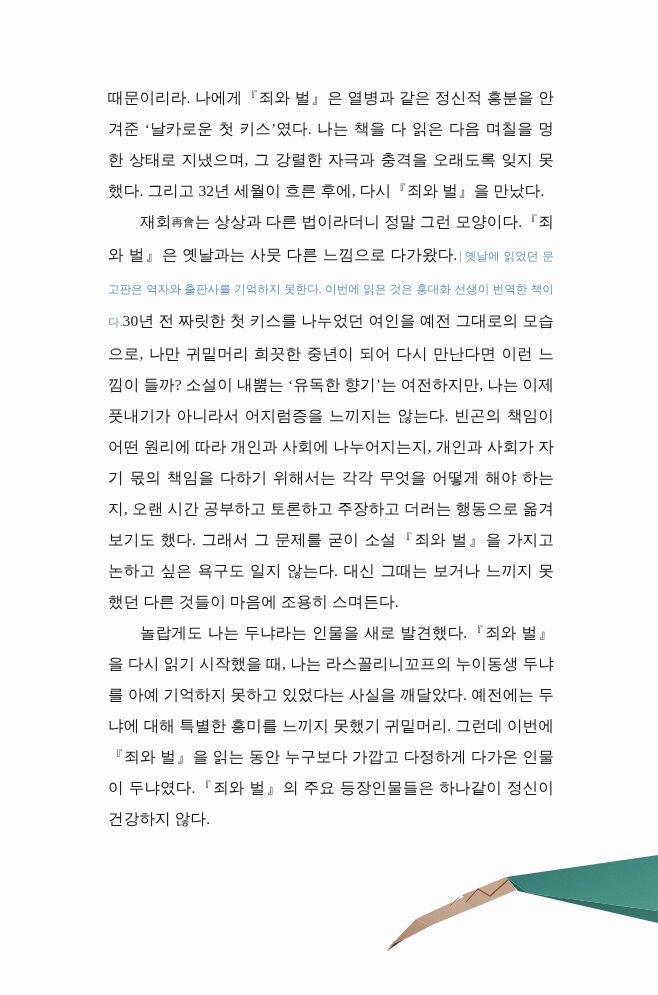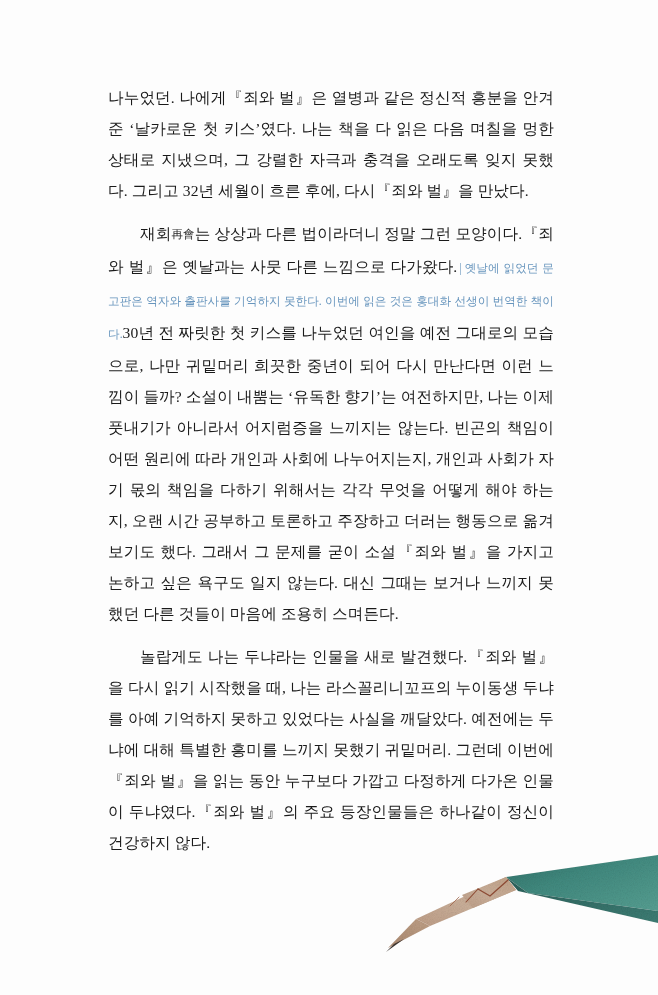--- a/index.html
+++ b/index.html
@@ -38,21 +38,21 @@
     text-align: justify;
     text-justify: inter-character;
     letter-spacing: 0.1px;
     color: #1a1a1a;
     word-break: break-all;
   }
   .para.indent {
     text-indent: 2.05em;
   }
   .para + .para {
-    margin-top: 12px;
+    margin-top: 0;
   }
 
   .hanja {
     font-size: 11.5px;
     letter-spacing: -0.2px;
     color: #2a2a2a;
     position: relative;
     top: -1px;
   }
 
@@ -87,21 +87,21 @@
     pointer-events: none;
   }
 </style>
 </head>
 <body>
 
 <div class="page">
 
   <div class="text-column">
 
-    <p class="para">나누었던. 나에게『죄와 벌』은 열병과 같은 정신적 흥분을 안겨준 ‘날카로운 첫 키스’였다. 나는 책을 다 읽은 다음 며칠을 멍한 상태로 지냈으며, 그 강렬한 자극과 충격을 오래도록 잊지 못했다. 그리고 32년 세월이 흐른 후에, 다시『죄와 벌』을 만났다.</p>
+    <p class="para">때문이리라. 나에게『죄와 벌』은 열병과 같은 정신적 흥분을 안겨준 ‘날카로운 첫 키스’였다. 나는 책을 다 읽은 다음 며칠을 멍한 상태로 지냈으며, 그 강렬한 자극과 충격을 오래도록 잊지 못했다. 그리고 32년 세월이 흐른 후에, 다시『죄와 벌』을 만났다.</p>
 
     <p class="para indent"><span>재회</span><span class="hanja">再會</span><span>는 상상과 다른 법이라더니 정말 그런 모양이다.『죄와 벌』은 옛날과는 사뭇 다른 느낌으로 다가왔다.</span><span class="side-note"><span class="bar">|</span><span>옛날에 읽었던 문고판은 역자와 출판사를 기억하지 못한다. 이번에 읽은 것은 홍대화 선생이 번역한 책이다.</span></span><span>30년 전 짜릿한 첫 키스를 나누었던 여인을 예전 그대로의 모습으로, 나만 귀밑머리 희끗한 중년이 되어 다시 만난다면 이런 느낌이 들까? 소설이 내뿜는 ‘유독한 향기’는 여전하지만, 나는 이제 풋내기가 아니라서 어지럼증을 느끼지는 않는다. 빈곤의 책임이 어떤 원리에 따라 개인과 사회에 나누어지는지, 개인과 사회가 자기 몫의 책임을 다하기 위해서는 각각 무엇을 어떻게 해야 하는지, 오랜 시간 공부하고 토론하고 주장하고 더러는 행동으로 옮겨보기도 했다. 그래서 그 문제를 굳이 소설『죄와 벌』을 가지고 논하고 싶은 욕구도 일지 않는다. 대신 그때는 보거나 느끼지 못했던 다른 것들이 마음에 조용히 스며든다.</span></p>
 
     <p class="para indent">놀랍게도 나는 두냐라는 인물을 새로 발견했다.『죄와 벌』을 다시 읽기 시작했을 때, 나는 라스꼴리니꼬프의 누이동생 두냐를 아예 기억하지 못하고 있었다는 사실을 깨달았다. 예전에는 두냐에 대해 특별한 흥미를 느끼지 못했기 귀밑머리. 그런데 이번에『죄와 벌』을 읽는 동안 누구보다 가깝고 다정하게 다가온 인물이 두냐였다.『죄와 벌』의 주요 등장인물들은 하나같이 정신이 건강하지 않다.</p>
 
   </div>
 
   <div class="footer">
 
     <svg class="deco-art" viewBox="0 0 300 110" aria-hidden="true">

